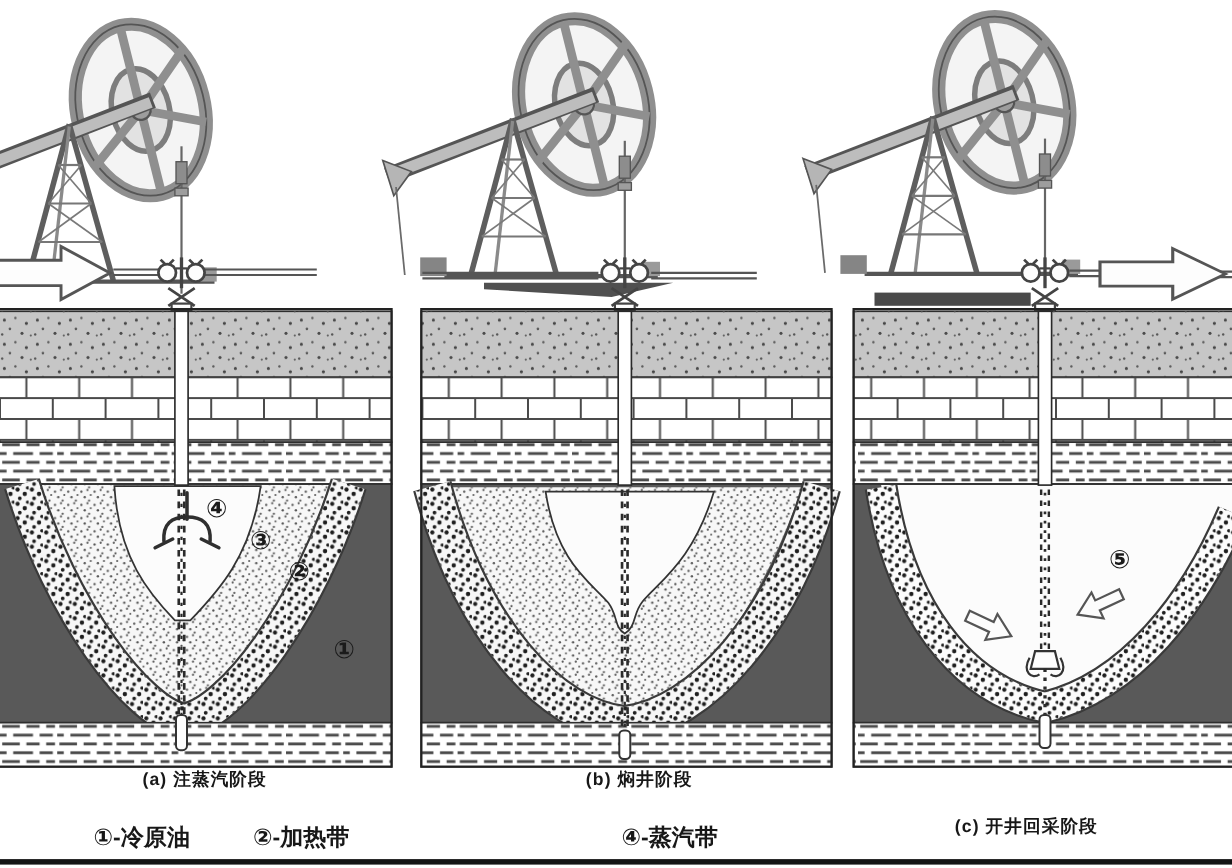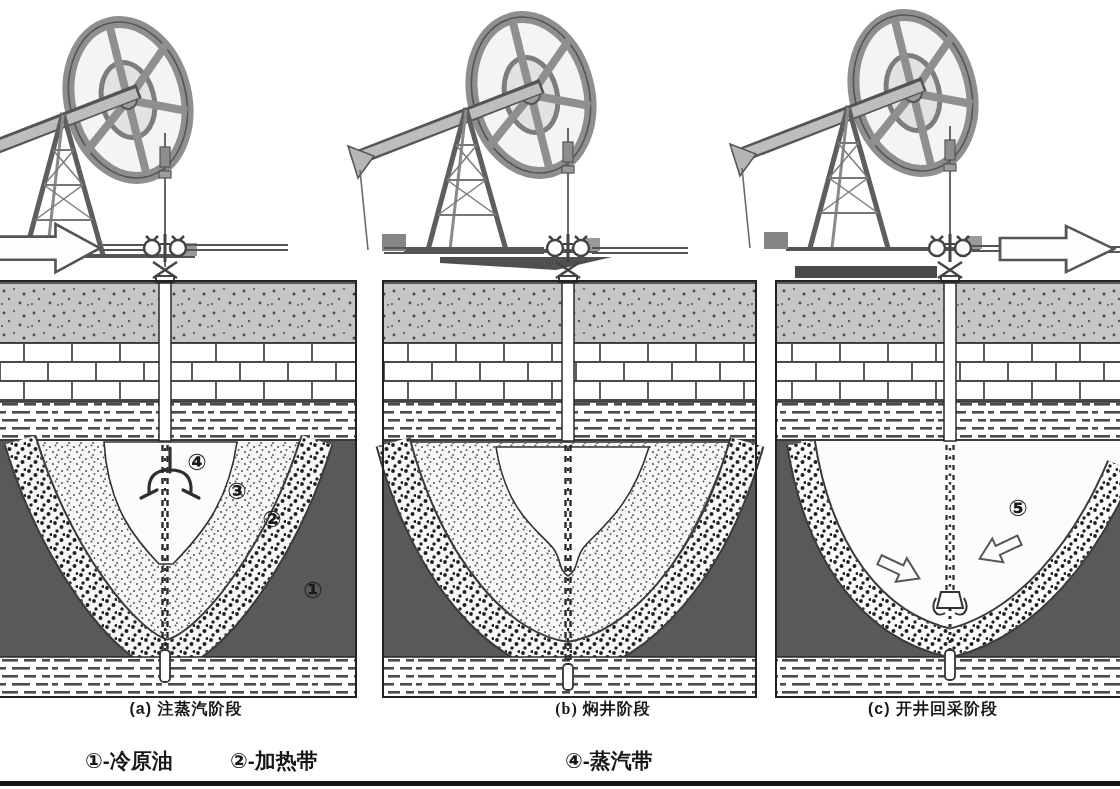--- a/index.html
+++ b/index.html
@@ -2,22 +2,22 @@
 <html><head>
 <meta charset="utf-8">
 <style>
   html,body{margin:0;padding:0;background:#ffffff;}
   .stage{position:relative;width:1120px;height:789px;background:#ffffff;overflow:hidden;
          font-family:"Liberation Sans","DejaVu Sans",sans-serif;color:#171717;}
   .scene{position:absolute;left:0;top:0;}
   .caption{position:absolute;top:699px;width:280px;text-align:center;
            font-size:16px;font-weight:bold;letter-spacing:1px;white-space:nowrap;}
   .cap-a{left:46px;}
-  .cap-b{left:463px;font-family:Liberation Serif, serif;}
-  .cap-c{left:793px;}
+  .cap-b{left:441px;}
+  .cap-c{left:793px;margin-top:42px;}
   .legend{position:absolute;left:0;top:747px;width:1120px;height:30px;}
   .legend-item{position:absolute;top:0;font-size:21px;font-weight:bold;white-space:nowrap;}
   .li-1{left:85px;} .li-2{left:230px;} .li-3{left:385px;} .li-4{left:565px;text-align:right;} .li-5{left:745px;}
   .bottom-rule{position:absolute;left:0;top:781px;width:1120px;height:5px;background:#141414;}
   .zone-num{font-size:23px;font-weight:bold;fill:#1b1b1b;}
 </style>
 </head>
 <body>
 
 <div class="stage">

